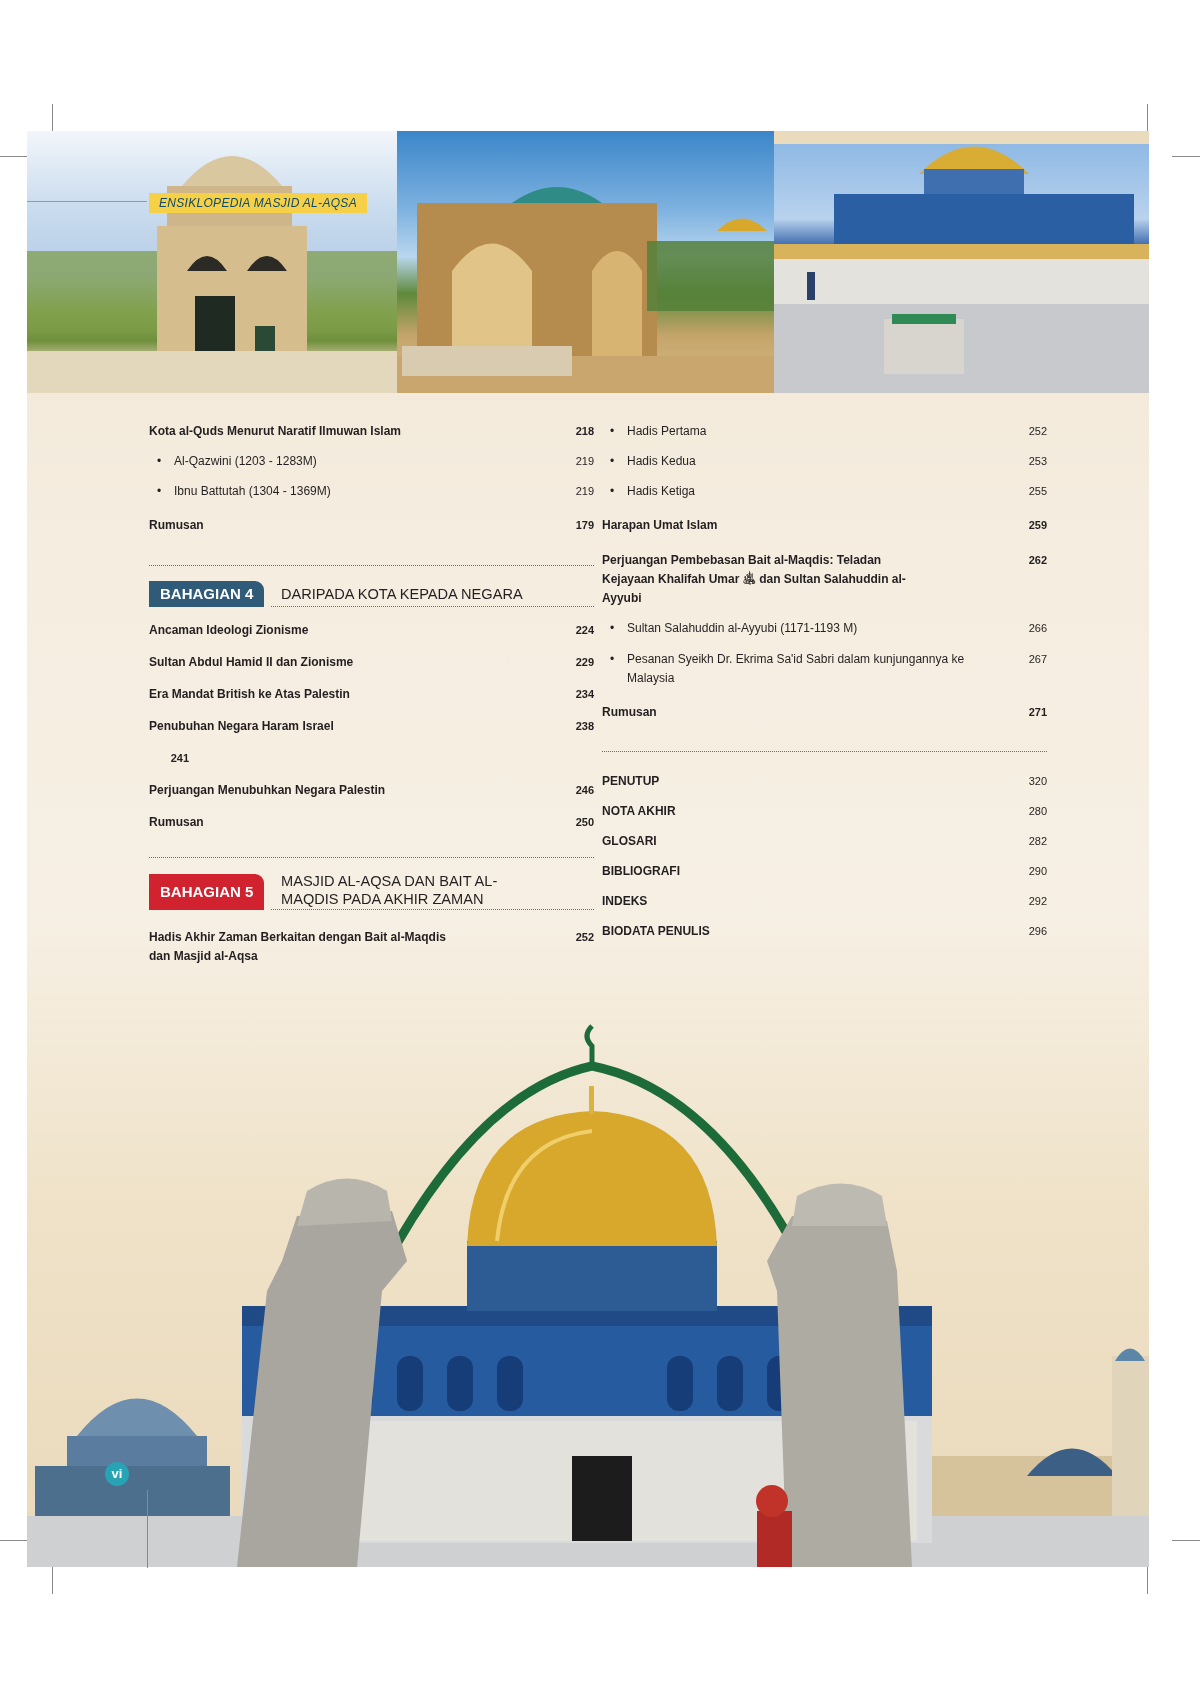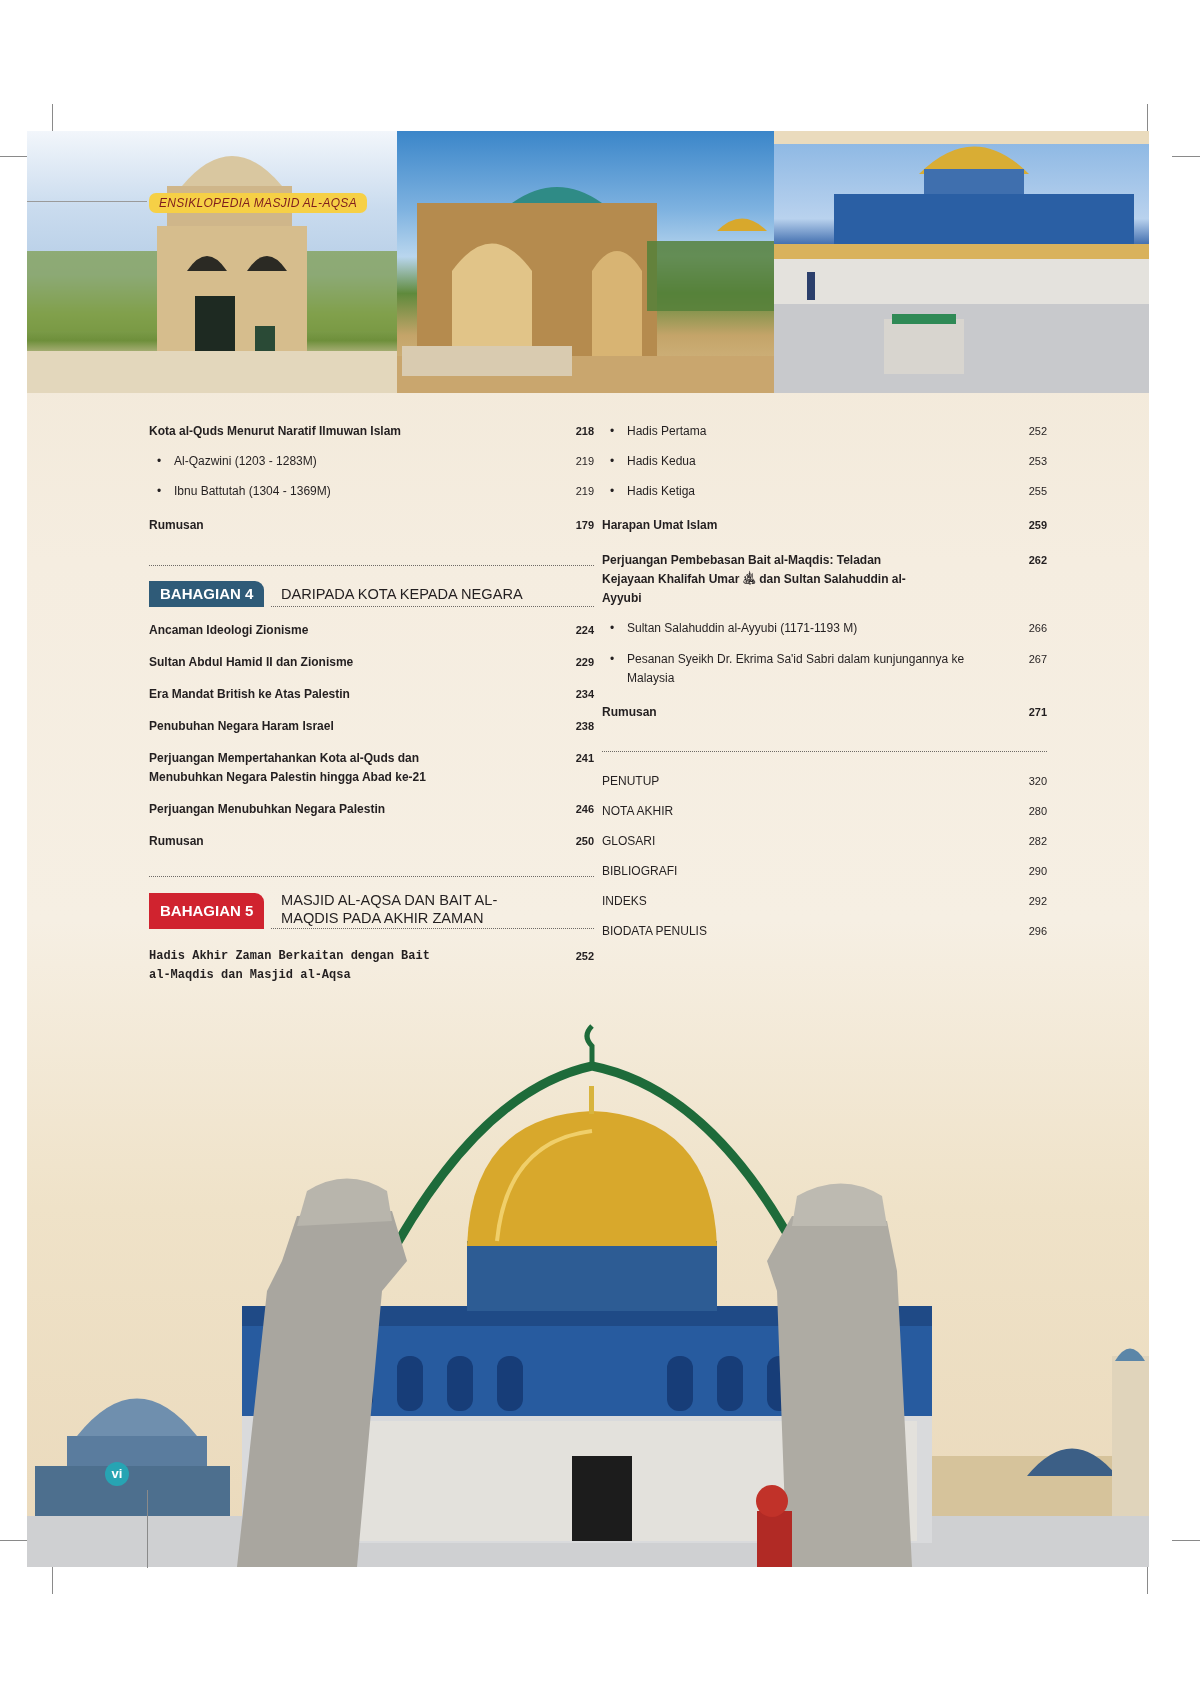--- a/index.html
+++ b/index.html
@@ -22,22 +22,22 @@
     background: linear-gradient(180deg, #f2f6fb 0%, #c9dbee 30%, #b5cde6 55%, #8fae5c 70%, #6e8f3b 80%, #d8c9a6 88%, #e6dac0 100%); }
   .photo-2 { left: 370px; width: 377px;
     background: linear-gradient(180deg, #3b86c9 0%, #7eb2e0 30%, #b9d6ee 48%, #5f8a3c 62%, #c4a469 78%, #d9bf8c 100%); }
   .photo-3 { left: 747px; width: 375px; top: 13px; height: 249px;
     background: linear-gradient(180deg, #8fb9e4 0%, #b9d2ee 30%, #2f5fa5 42%, #2e6cb0 54%, #d8b25b 64%, #c9a55a 68%, #d3d5d8 78%, #c9cacd 100%); }
   .photo-3-band { position: absolute; left: 747px; top: 0; width: 375px; height: 13px; background: #eadbbd; }
 
   .banner-line { position: absolute; left: 0; top: 70px; width: 120px; height: 1px; background: #9a9a9a; }
   .title-pill {
     position: absolute; left: 122px; top: 62px; height: 20px; padding: 0 10px;
-    background: #f6d046; border-radius: 7px;
-    font-size: 12px; letter-spacing: 0.3px; color: #7f1d1d; line-height: 20px; font-style: italic;
+    background: #f6d046; border-radius: 0;
+    font-size: 12px; letter-spacing: 0.3px; color: #0c4a6e; line-height: 20px; font-style: italic;
   }
 
   
   .col { position: absolute; top: 291px; }
   .col-left { left: 122px; width: 445px; }
   .col-right { left: 575px; width: 445px; }
 
   .entry { position: relative; display: flex; justify-content: space-between; align-items: flex-start; }
   .entry .t { font-size: 12px; line-height: 19px; }
   .entry .p { font-size: 11px; line-height: 19px; width: 40px; text-align: right; }
@@ -52,21 +52,21 @@
   .badge {
     position: absolute; left: 0; top: 0; height: 26px; padding: 0 11px;
     color: #ffffff; font-weight: bold; font-size: 15px; line-height: 26px;
     border-radius: 0 9px 0 0;
   }
   .badge.blue { background: #2f5b78; }
   .badge.red { background: #d0232f; }
   .section-title { position: absolute; font-size: 14.6px; line-height: 18px; }
   .section-underline { position: absolute; border-top: 1.5px dotted #6e6a66; }
 
-  .upper .t { font-weight: normal; }
+  .upper .t { font-weight: bold; }
 
   
   .page-num {
     position: absolute; left: 105px; top: 1462px; width: 24px; height: 24px; border-radius: 50%;
     background: #27a4b3; color: #fff; font-weight: bold; font-size: 13px; line-height: 24px; text-align: center;
   }
 
   .bottom-photo { position: absolute; left: 0; top: 0; width: 1122px; height: 1436px; pointer-events: none; }
 </style>
 </head>
@@ -212,41 +212,40 @@
     </div>
     <div class="entry bold" style="margin-bottom:13px;">
       <span class="t">Era Mandat British ke Atas Palestin</span>
       <span class="p">234</span>
     </div>
     <div class="entry bold" style="margin-bottom:13px;">
       <span class="t">Penubuhan Negara Haram Israel</span>
       <span class="p">238</span>
     </div>
     <div class="entry bold" style="margin-bottom:13px;">
-      <span class="t" style="width:340px;">Perjuangan Mempertahankan Kota al-Quds dan Menubuhkan Negara Palestin hingga Abad ke-21</span>
       <span class="p">241</span>
     </div>
     <div class="entry bold" style="margin-bottom:13px;">
       <span class="t">Perjuangan Menubuhkan Negara Palestin</span>
       <span class="p">246</span>
     </div>
     <div class="entry bold" style="margin-bottom:25px;">
       <span class="t">Rumusan</span>
       <span class="p">250</span>
     </div>
 
     <div class="hr" style="margin-bottom:14px;"></div>
     <div class="section-head" style="height:38px;margin-bottom:18px;">
       <span class="badge red" style="top:2px;height:36px;line-height:36px;">BAHAGIAN 5</span>
       <span class="section-title" style="left:132px;top:0;width:270px;">MASJID AL-AQSA DAN BAIT AL-MAQDIS PADA AKHIR ZAMAN</span>
       <span class="section-underline" style="left:122px;right:0;top:37px;"></span>
     </div>
 
     <div class="entry bold">
-      <span class="t" style="width:300px;font-family:Liberation Mono, monospace;">Hadis Akhir Zaman Berkaitan dengan Bait al-Maqdis dan Masjid al-Aqsa</span>
+      <span class="t" style="width:300px;">Hadis Akhir Zaman Berkaitan dengan Bait al-Maqdis dan Masjid al-Aqsa</span>
       <span class="p">252</span>
     </div>
   </div>
 
   <div class="col col-right">
     <div class="entry sub" style="margin-bottom:11px;">
       <span class="t">Hadis Pertama</span>
       <span class="p">252</span>
     </div>
     <div class="entry sub" style="margin-bottom:11px;">

